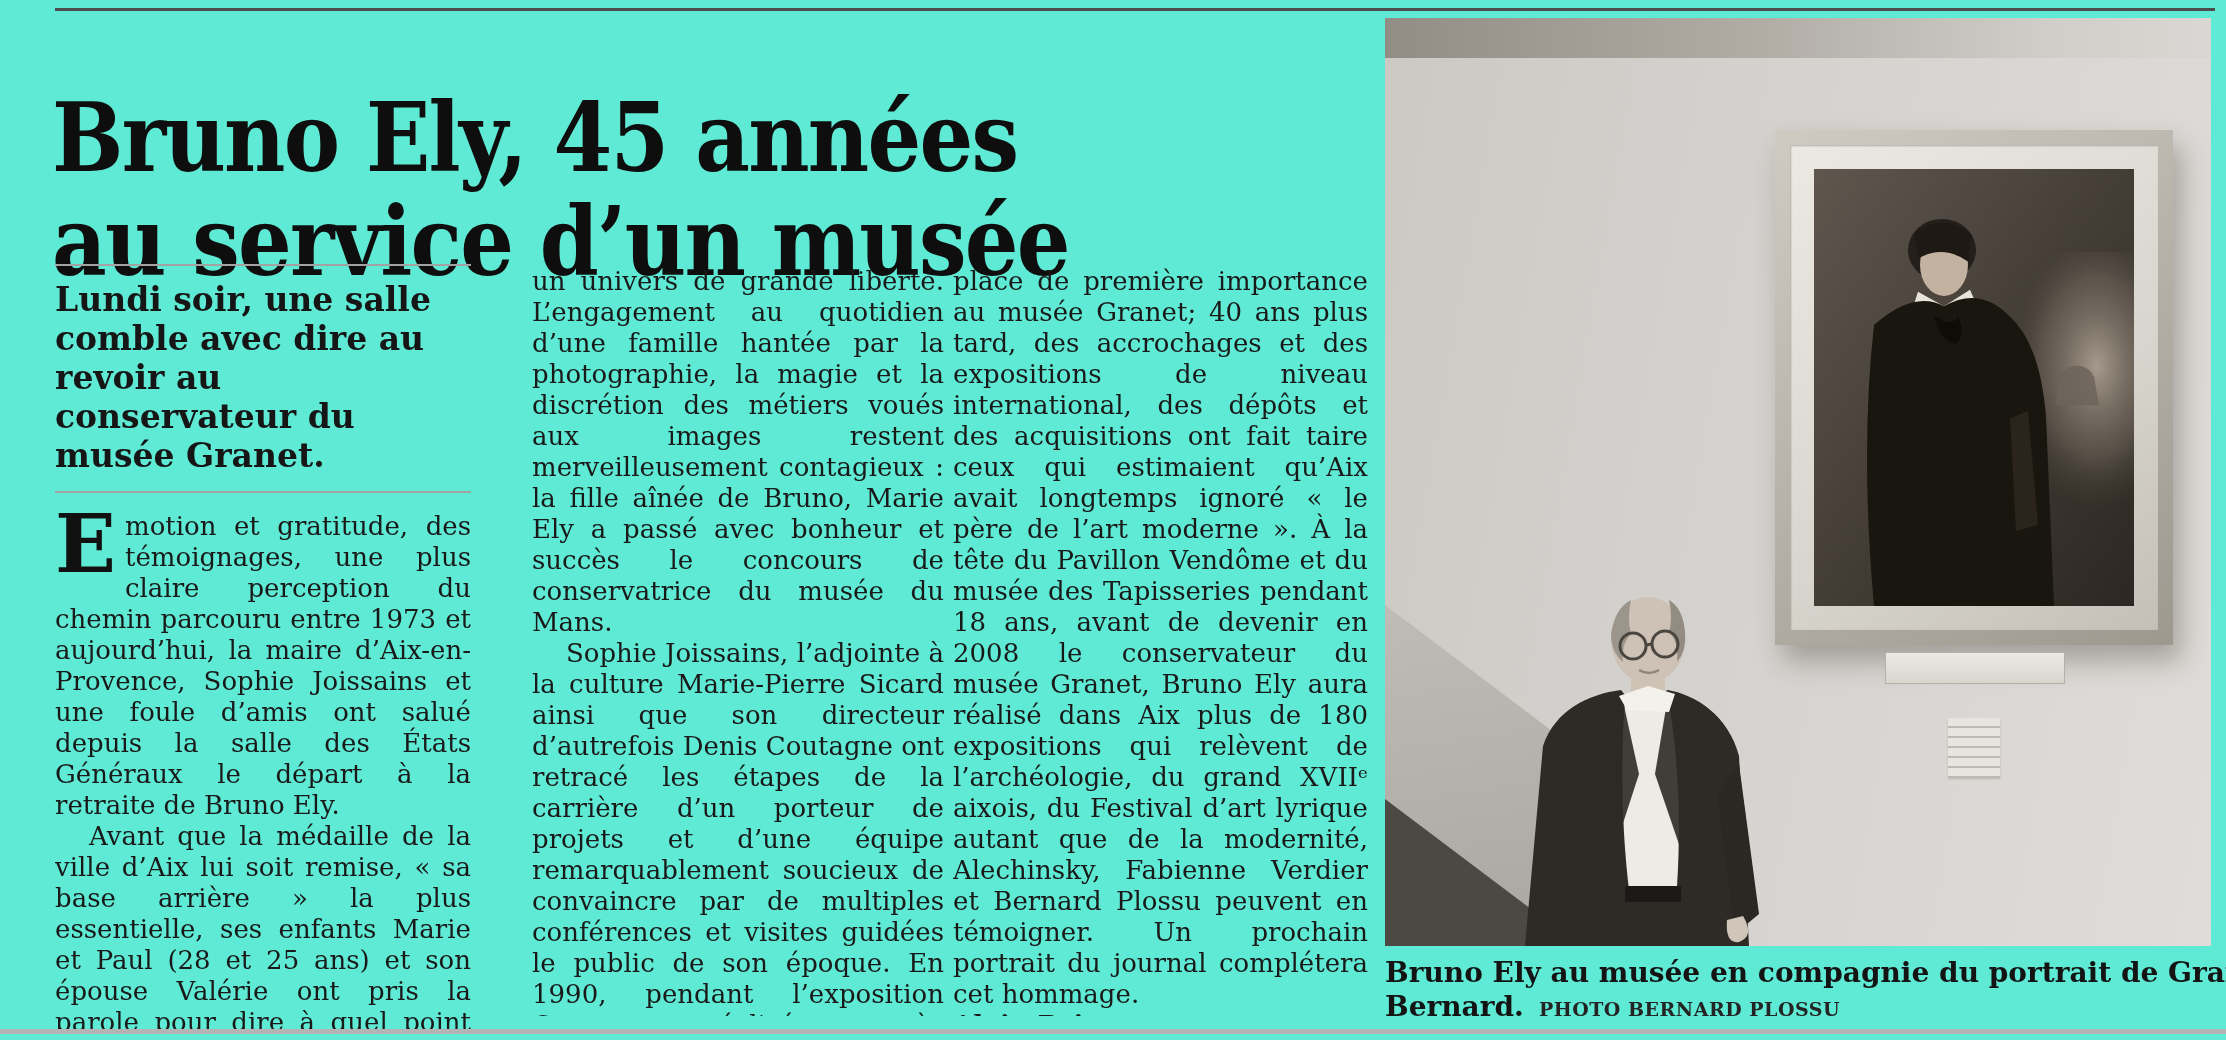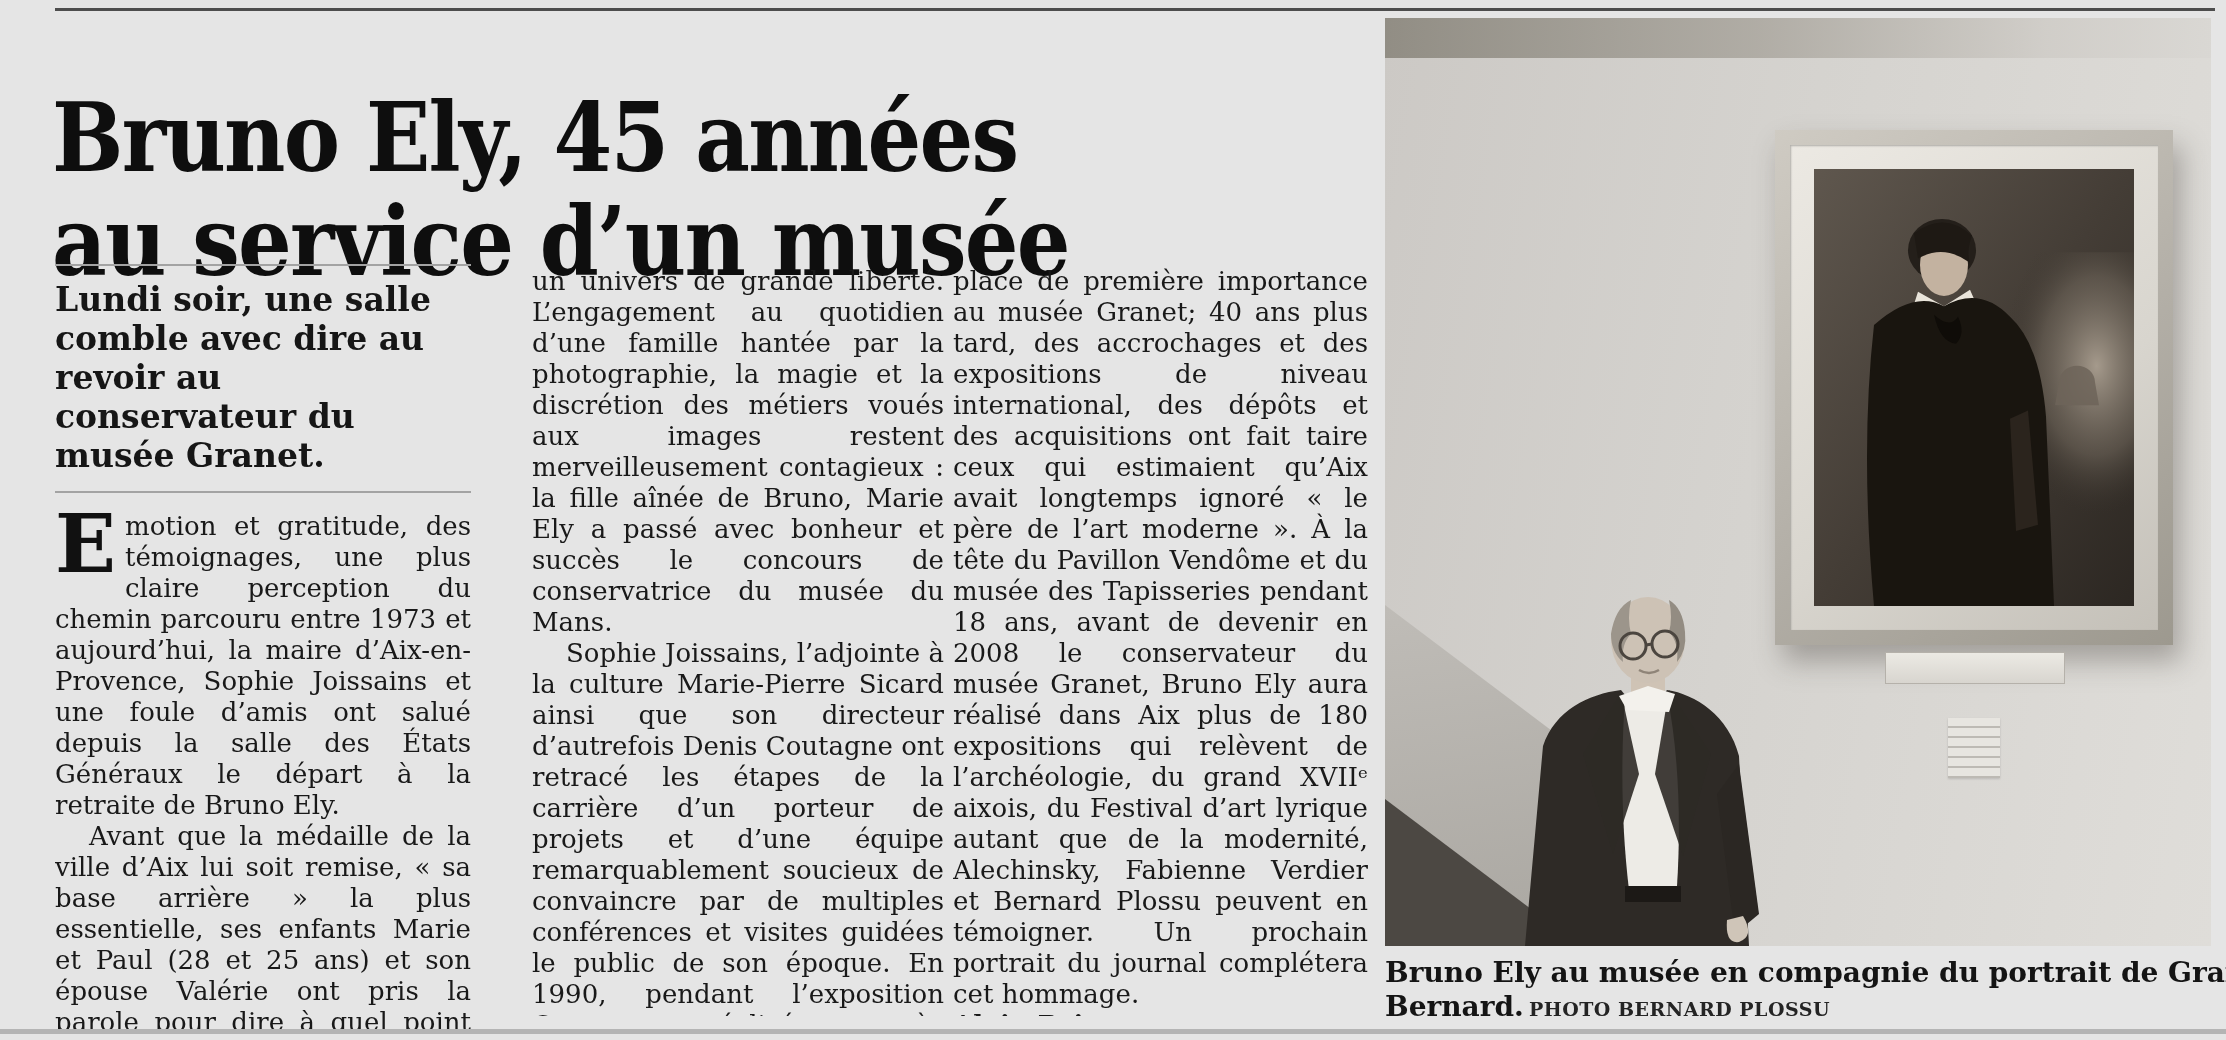--- a/index.html
+++ b/index.html
@@ -1,16 +1,16 @@
 <!DOCTYPE html>
 <html lang="fr"><head>
 <meta charset="utf-8">
 <style>
   html,body{margin:0;padding:0;background:#ffffff;}
-  .page{position:relative;width:2226px;height:1040px;background:#e5e5e5;overflow:hidden;
+  .page{position:relative;width:2226px;height:1040px;background:#5eead4;overflow:hidden;
         font-family:"DejaVu Serif","Liberation Serif",serif;color:#151515;}
 
   .top-rule{position:absolute;left:55px;top:8px;width:2160px;height:3px;background:#4d4d4d;}
   .bottom-rule{position:absolute;left:0;top:1029px;width:2226px;height:5px;background:#b4b4b4;}
 
   .headline{position:absolute;left:52px;top:22px;width:1320px;
             font-size:96px;font-weight:bold;line-height:1.08;letter-spacing:-2px;color:#0e0e0e;
             transform:scaleX(0.88);transform-origin:top left;white-space:nowrap;}
   .headline span{display:block;}
 
@@ -53,21 +53,21 @@
           background-image:repeating-linear-gradient(#e7e5e0 0 8px,#bdbab4 8px 10px);}
   .man{position:absolute;left:58px;top:576px;width:380px;height:352px;}
   .rail-light{position:absolute;left:-150px;top:640px;width:330px;height:330px;
           background:linear-gradient(135deg,#c0bdb8,#a5a29c);transform:rotate(37deg);}
   .rail-dark{position:absolute;left:-160px;top:810px;width:330px;height:200px;
           background:#4c4843;transform:rotate(37deg);}
 
   .caption{position:absolute;left:1385px;top:956px;width:840px;color:#141414;text-align:left;}
   .caption .cap-line{display:block;font-size:28px;font-weight:bold;line-height:34px;white-space:nowrap;}
   .caption .cap-line2{display:inline;font-size:28px;font-weight:bold;line-height:34px;}
-  .caption .credit{display:inline;font-size:19px;font-weight:bold;letter-spacing:.5px;color:#242424;}
+  .caption .credit{display:inline;font-size:19px;font-weight:bold;letter-spacing:.5px;color:#242424;margin-left:10px;}
 </style>
 </head>
 <body>
 
 <div class="page">
 
   <div class="top-rule"></div>
 
   <h1 class="headline">
     <span>Bruno Ely, 45 années</span>

